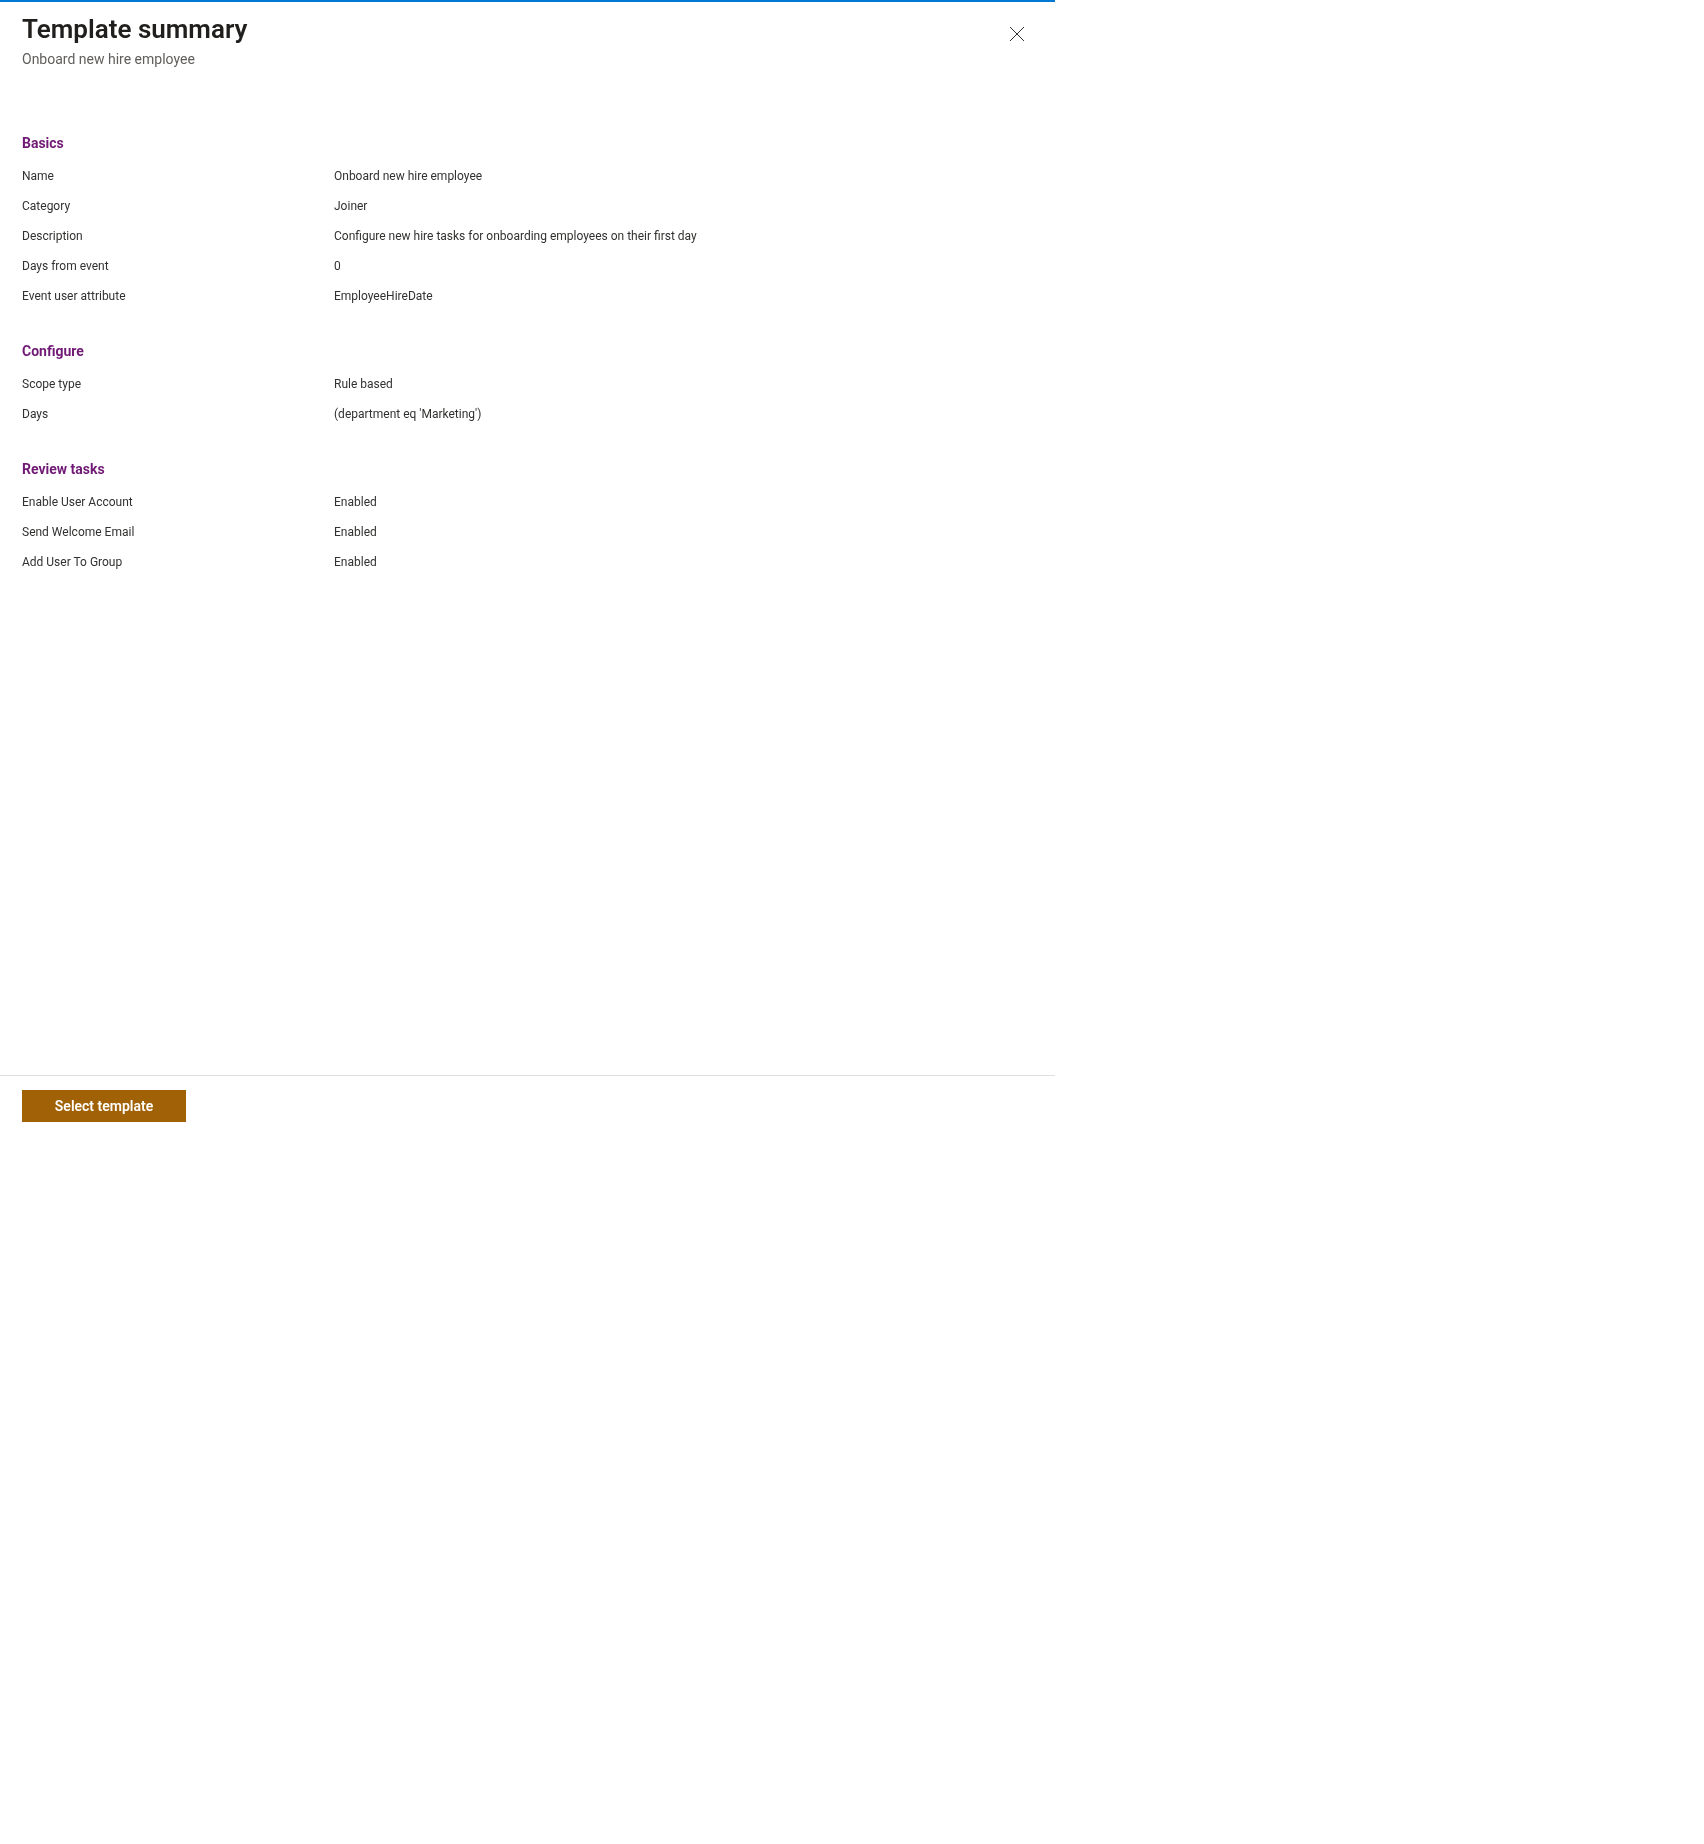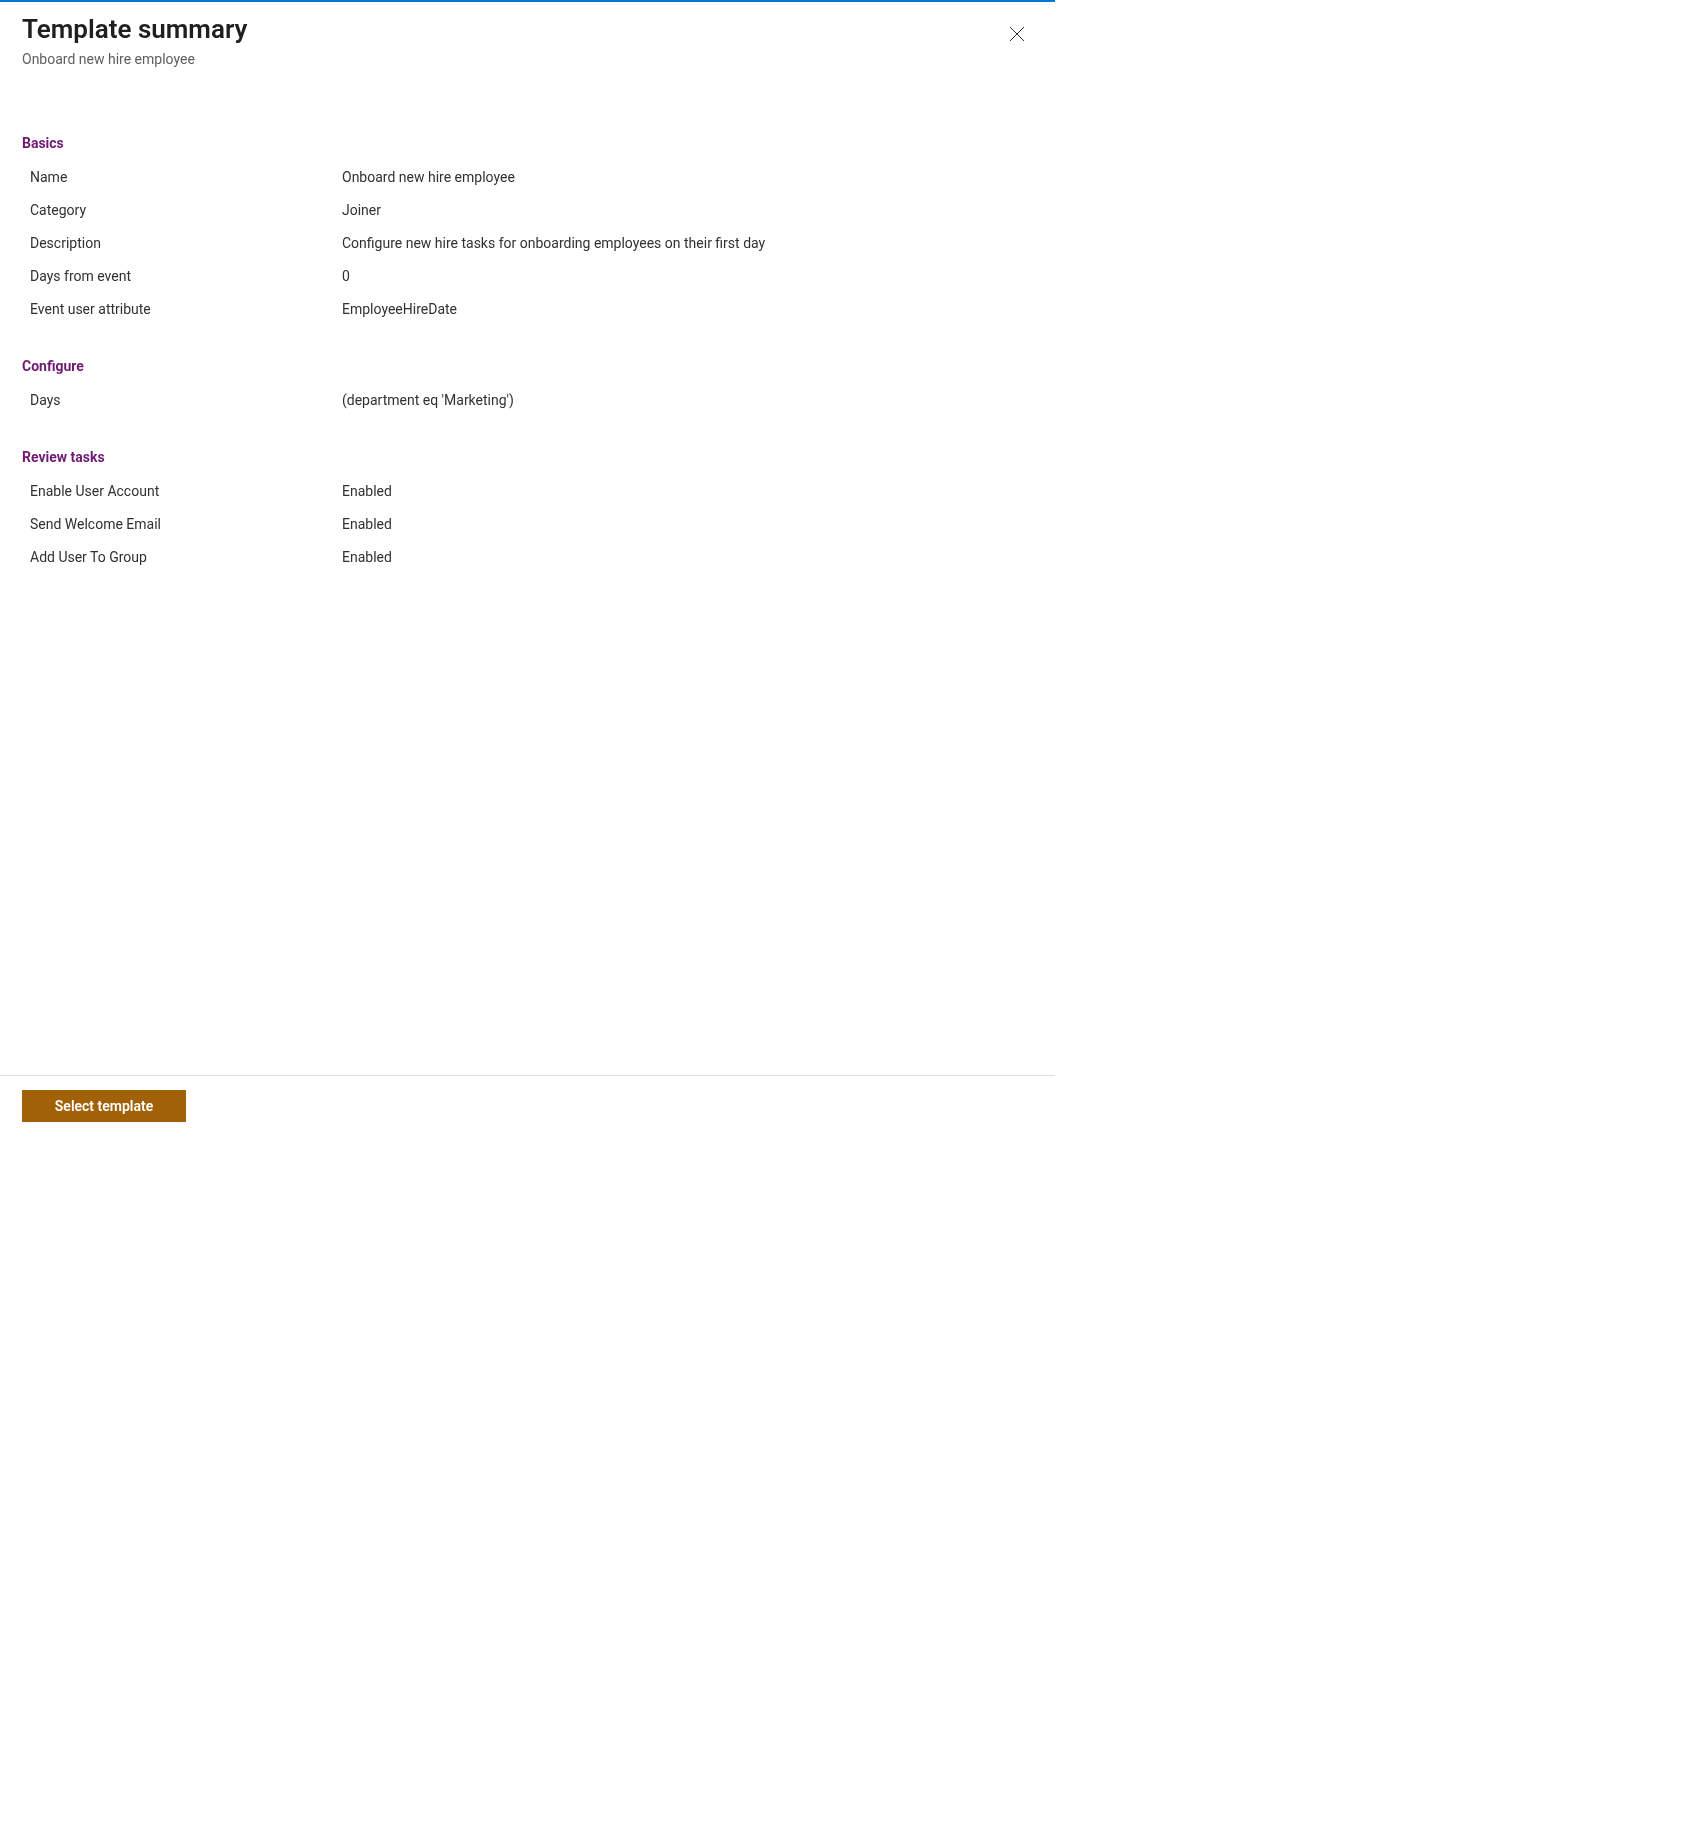--- a/index.html
+++ b/index.html
@@ -59,23 +59,22 @@
     }
     .section-title {
       font-size: 14px;
       font-weight: 700;
       color: #701a75;
       margin-bottom: 10px;
     }
     .kv-row {
       display: flex;
       padding: 6px 0;
-      font-size: 14px;
+      font-size: 12px;
       line-height: 1.5;
-      margin-left: 8px;
     }
     .kv-label {
       width: 312px;
       flex-shrink: 0;
       color: #323130;
     }
     .kv-value {
       color: #323130;
     }
     .footer {
@@ -136,20 +135,24 @@
     </div>
     <div class="kv-row">
       <div class="kv-label">Event user attribute</div>
       <div class="kv-value">EmployeeHireDate</div>
     </div>
   </div>
 
   <div class="section">
     <div class="section-title">Configure</div>
     <div class="kv-row">
+      <div class="kv-label">Scope type</div>
+      <div class="kv-value">Rule based</div>
+    </div>
+    <div class="kv-row">
       <div class="kv-label">Days</div>
       <div class="kv-value">(department eq 'Marketing')</div>
     </div>
   </div>
 
   <div class="section">
     <div class="section-title">Review tasks</div>
     <div class="kv-row">
       <div class="kv-label">Enable User Account</div>
       <div class="kv-value">Enabled</div>

